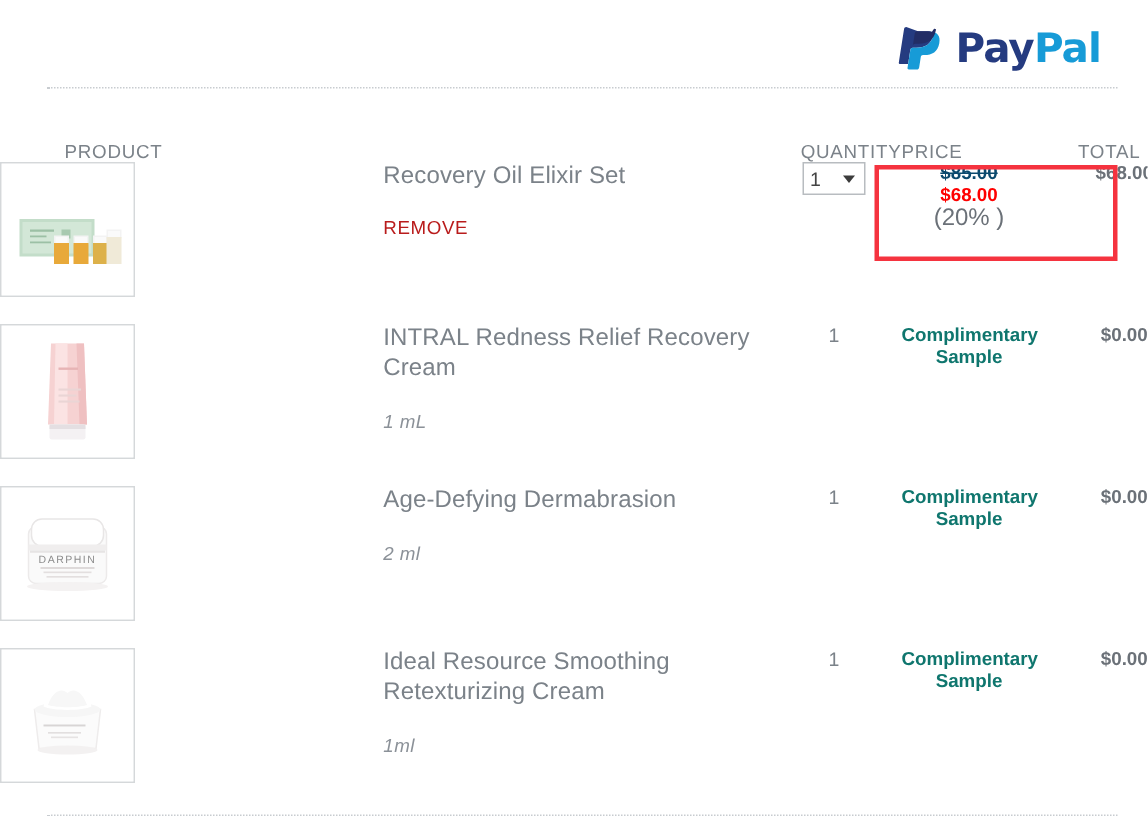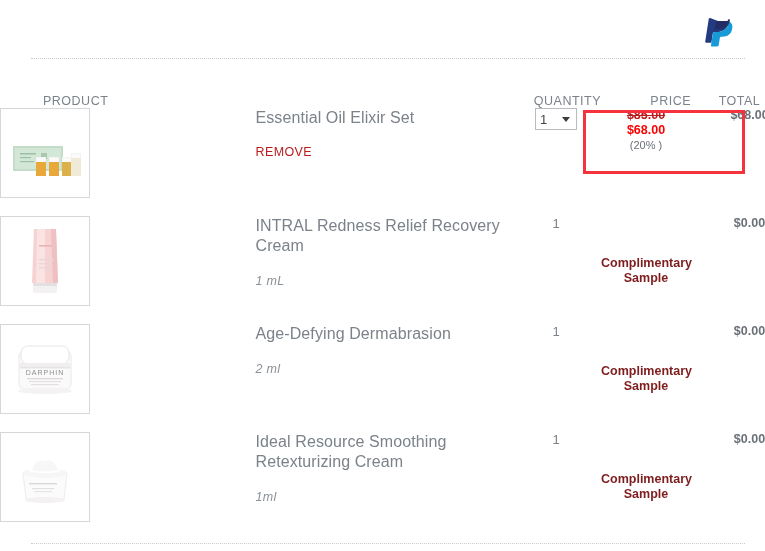--- a/index.html
+++ b/index.html
@@ -77,21 +77,21 @@
     vertical-align: bottom;
     height: 50px;
     font-family: "Liberation Sans", sans-serif;
   }
   th.col-product {
     text-align: left;
     padding-left: 43px;
     width: 468px;
   }
   th.col-quantity { text-align: right; width: 90px; }
-  th.col-price    { text-align: right; width: 90px; }
+  th.col-price    { text-align: left; width: 90px; }
   th.col-total    { text-align: center; width: 97px; padding-right: 20px; }
 
   .cart-table td {
     padding: 0;
     vertical-align: top;
   }
 
   .row-cell-thumb {
     padding-left: 31px;
     padding-top: 10px;
@@ -175,37 +175,36 @@
   .row-cell-price {
     text-align: center;
     padding-top: 14px;
     font-size: 12.5px;
     color: #6b7178;
     line-height: 15px;
   }
   .price-strike {
     text-decoration: line-through;
     font-weight: bold;
-    color: #b91c1c;
+    color: #0c4a6e;
     font-size: 12.5px;
   }
   .price-discount {
     font-weight: bold;
     font-size: 12.5px;
   }
   .price-percent {
-    font-size: 11px;
+    font-size: 16px;
     color: #6b7178;
   }
   .comp-sample {
     font-weight: bold;
     font-size: 12.5px;
-    color: #7f1d1d;
+    color: #0f766e;
     line-height: 15px;
-    margin-top: 40px;
   }
 
   .row-cell-total {
     text-align: center;
     padding-top: 14px;
     padding-right: 20px;
     font-size: 12.5px;
     font-weight: bold;
     color: #6b7178;
   }
@@ -228,20 +227,24 @@
 <body>
 
 <div class="header">
   <div class="paypal-logo">
     <span class="paypal-mark">
       <svg width="30" height="33" viewBox="0 0 30 33">
         <path d="M6.2 2 C5.4 2 4.8 2.5 4.7 3.3 L1.2 25.6 C1.1 26.2 1.6 26.7 2.2 26.7 L7.4 26.7 L8.7 18.3 L8.9 17.3 C9 16.5 9.7 15.9 10.5 15.9 L12.8 15.9 C18.9 15.9 23.1 13.4 24.3 6.9 C24.4 6.5 24.4 6.2 24.5 5.8 C23.4 5.2 22.2 4.9 20.8 4.9 L14 4.9 Z" fill="#253b80"></path>
         <path d="M24.5 5.8 C24.4 6.2 24.4 6.5 24.3 6.9 C23.1 13.4 18.9 15.9 12.8 15.9 L10.5 15.9 C9.7 15.9 9 16.5 8.9 17.3 L7.4 26.7 L7 29.4 C6.9 29.9 7.3 30.4 7.9 30.4 L13.3 30.4 C14 30.4 14.6 29.9 14.7 29.2 L14.8 28.8 L15.8 22.3 L15.9 21.9 C16 21.2 16.6 20.7 17.3 20.7 L18.2 20.7 C23.5 20.7 27.1 18.5 28.2 12.8 C28.6 10.4 28.4 8.4 27.1 7 C26.7 6.5 26.2 6.1 25.6 5.8 Z" fill="#179bd7"></path>
         <path d="M23.2 5.3 C23 5.2 22.8 5.2 22.5 5.1 C22.3 5.1 22.1 5.1 21.8 5 C21.1 4.9 20.3 4.9 19.4 4.9 L13.3 4.9 C13.1 4.9 12.9 4.9 12.7 5 C12.3 5.2 12 5.6 11.9 6 L10.6 14.2 L10.5 14.6 C10.7 13.8 11.3 13.2 12.1 13.2 L14.4 13.2 C20.5 13.2 24.7 10.7 25.9 4.2 C26 4 26 3.8 26.1 3.6 C25.8 3.4 25.4 3.3 25 3.2 C24.9 3.1 24.8 3.1 24.7 3.1 Z" fill="#222d65"></path>
       </svg>
+    </span>
+    <span class="paypal-wordmark">
+      <span class="pp-dark">Pay</span>
+        <span class="pp-light">Pal</span>
     </span>
   </div>
 </div>
 
 <div class="dotted-divider divider-top"></div>
 <div class="dotted-divider divider-bottom"></div>
 
 <table class="cart-table">
   <thead>
     <tr>
@@ -281,21 +284,21 @@
             </g>
             <g>
               <rect x="70" y="44" width="10" height="6" fill="#f3f3f3"></rect>
               <rect x="70" y="49" width="10" height="18" fill="#f0ead8"></rect>
               <rect x="71" y="45" width="8" height="4" fill="#fafafa"></rect>
             </g>
           </svg>
         </div>
       </td>
       <td class="row-cell-name">
-        <div class="product-name">Essential Oil Elixir Set</div>
+        <div class="product-name">Recovery Oil Elixir Set</div>
         <div class="remove-link">REMOVE</div>
       </td>
       <td class="row-cell-qty">
         <span class="qty-wrap">
           <select class="qty-select">
             <option>1</option>
           </select>
           <span class="qty-arrow"></span>
         </span>
       </td>

